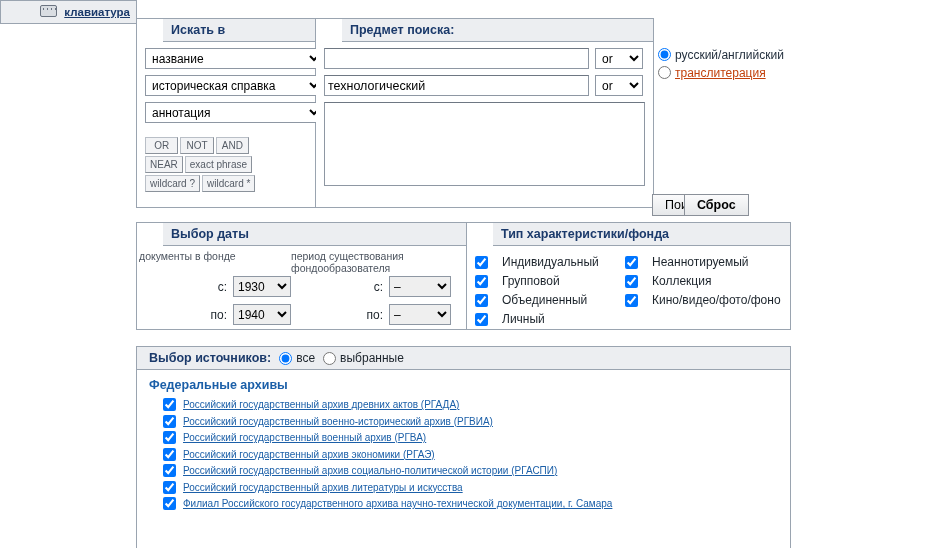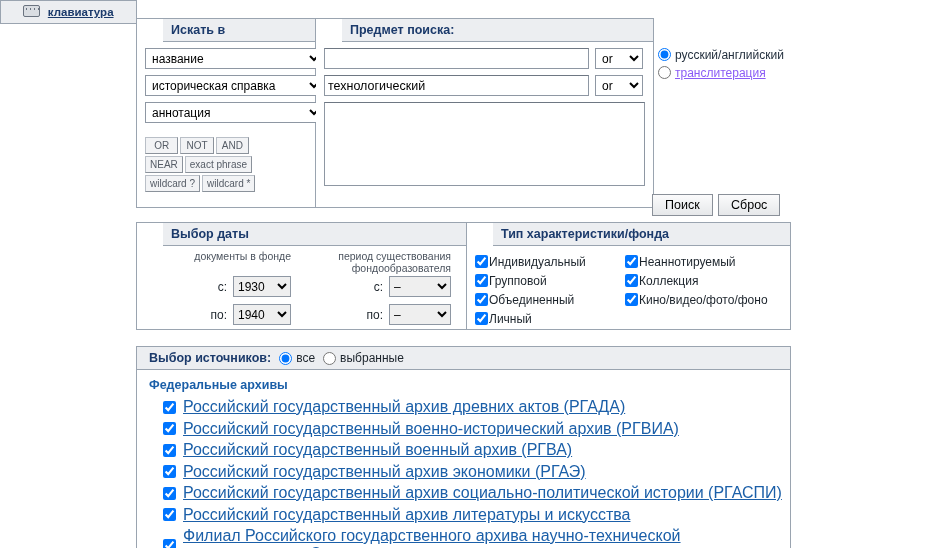--- a/index.html
+++ b/index.html
@@ -58,21 +58,21 @@
   }
   #keyboard-panel {
     left: 654px;
     top: 18px;
     width: 137px;
     height: 24px;
     border: 1px solid #9aa4b0;
     background: #eceef1;
     box-sizing: border-box;
     padding: 4px 6px;
-    text-align: center;
+    text-align: right;
   }
   .kb-link {
     color: #1b3a6b;
     text-decoration: underline;
     font-weight: bold;
     font-size: 11.5px;
     cursor: pointer;
   }
   .kb-icon {
     display: inline-block;
@@ -161,57 +161,57 @@
   }
   .radio-row {
     display: flex;
     align-items: flex-start;
     gap: 4px;
     margin-bottom: 4px;
     font-size: 12px;
   }
   .radio-row .lbl-dark { color: #25313f; }
   .radio-row .lbl-link {
-    color: #8b5cf6;
+    color: #c2410c;
     text-decoration: underline;
     cursor: pointer;
   }
 
   
   .btn {
     font-family: "Liberation Sans", sans-serif;
     font-size: 12.5px;
     color: #000;
     background: linear-gradient(#fbfbfc, #e6e8ea);
     border: 1px solid #8a9099;
     padding: 3px 12px;
     cursor: pointer;
     margin-top: 16px;
   }
   #btn-search { position: absolute; left: 652px; top: 178px; }
-  #btn-reset  { position: absolute; left: 718px; top: 178px; }
+  #btn-reset  { position: absolute; left: 684px; top: 178px; font-weight: bold; }
 
   
   #date-panel {
     left: 136px;
     top: 222px;
     width: 388px;
     height: 108px;
   }
   .date-cols {
     display: flex;
     padding: 4px 2px 0 2px;
   }
   .date-col { }
   .date-col.left { width: 152px; }
   .date-col.right { width: 160px; }
   .date-sub {
     font-size: 10.5px;
     color: #4c545f;
-    text-align: right;
+    text-align: left;
     line-height: 12px;
     height: 26px;
   }
   .date-row {
     display: flex;
     align-items: center;
     justify-content: flex-end;
     gap: 6px;
     margin-bottom: 7px;
   }
@@ -233,22 +233,22 @@
     height: 108px;
   }
   .cb-cols {
     display: flex;
     gap: 10px;
     padding-top: 3px;
   }
   .cb-col { width: 140px; }
   .cb-row {
     display: flex;
-    align-items: flex-start;
-    gap: 1px;
+    align-items: flex-end;
+    gap: 14px;
     margin-bottom: 5px;
     font-size: 12px;
     color: #1c242c;
     white-space: nowrap;
   }
 
   
   #sources-panel {
     left: 136px;
     top: 346px;
@@ -286,21 +286,21 @@
   .arch-list { padding-left: 26px; }
   .arch-row {
     display: flex;
     align-items: center;
     gap: 7px;
     margin-bottom: 3.5px;
   }
   .arch-row a {
     color: #1b5fa8;
     text-decoration: underline;
-    font-size: 16px;
+    font-size: 10px;
     cursor: pointer;
   }
 
   input[type="checkbox"], input[type="radio"] {
     margin: 0;
     width: 13px;
     height: 13px;
     vertical-align: middle;
   }
 </style>

